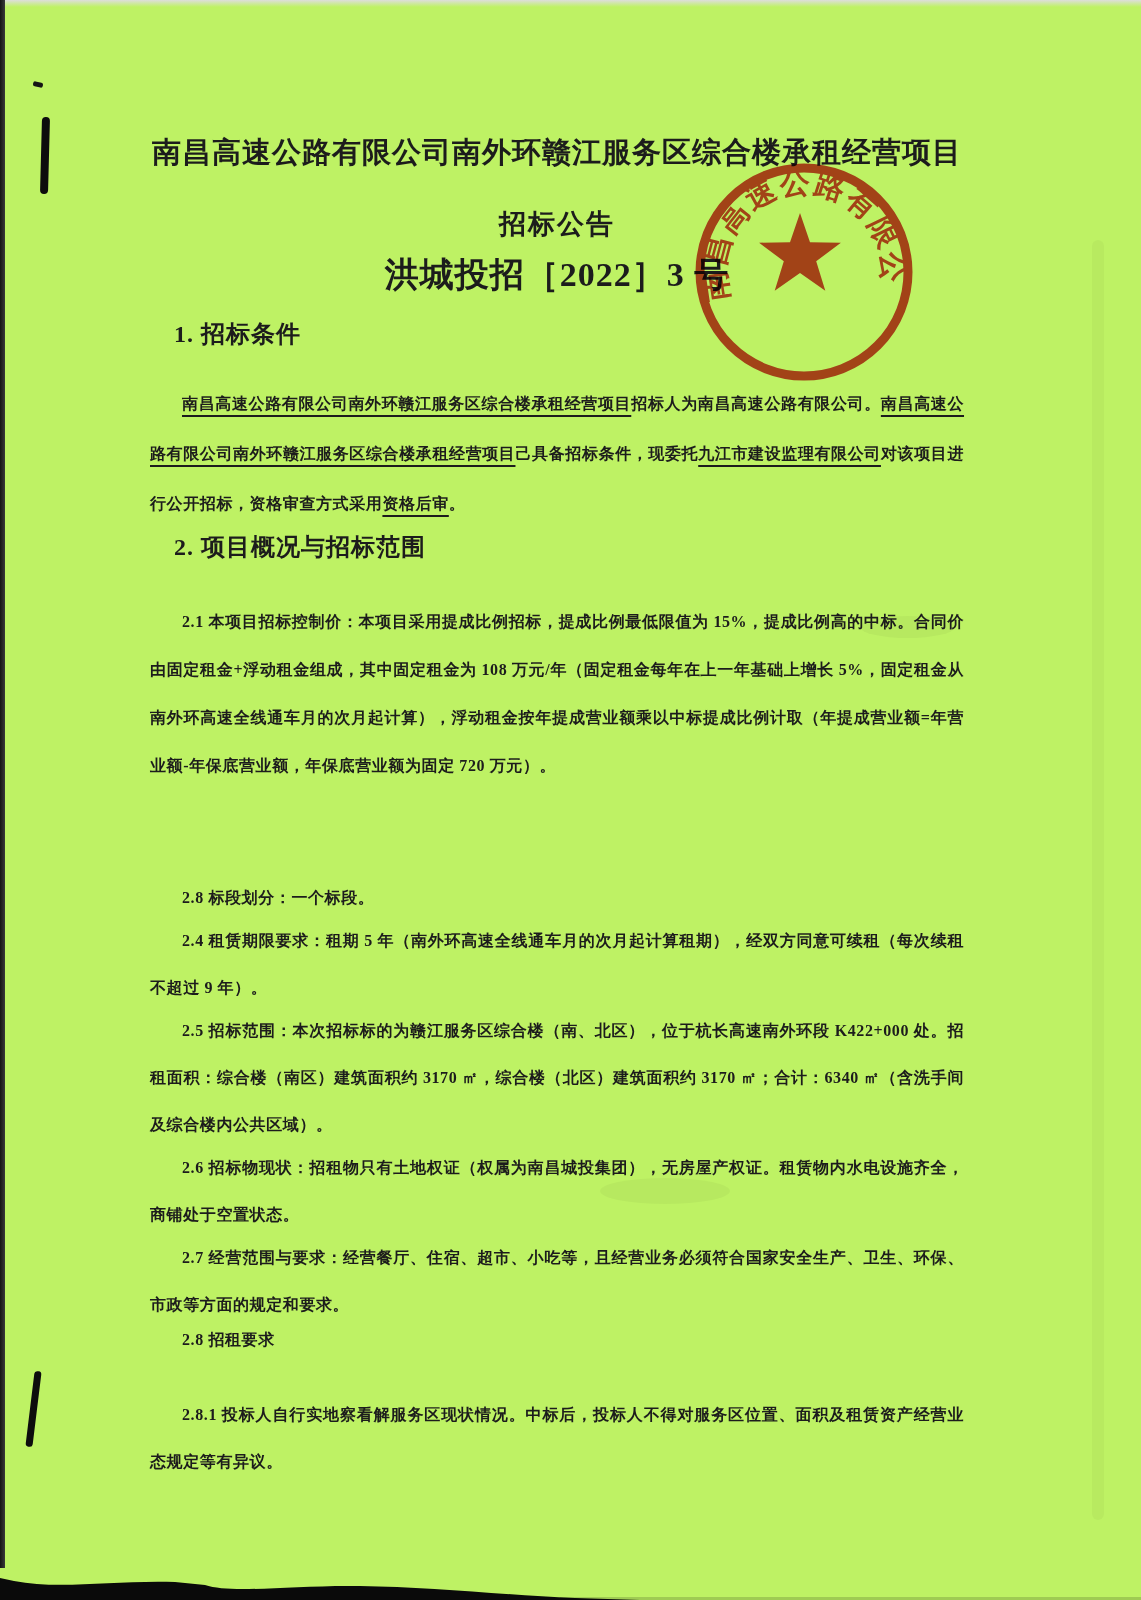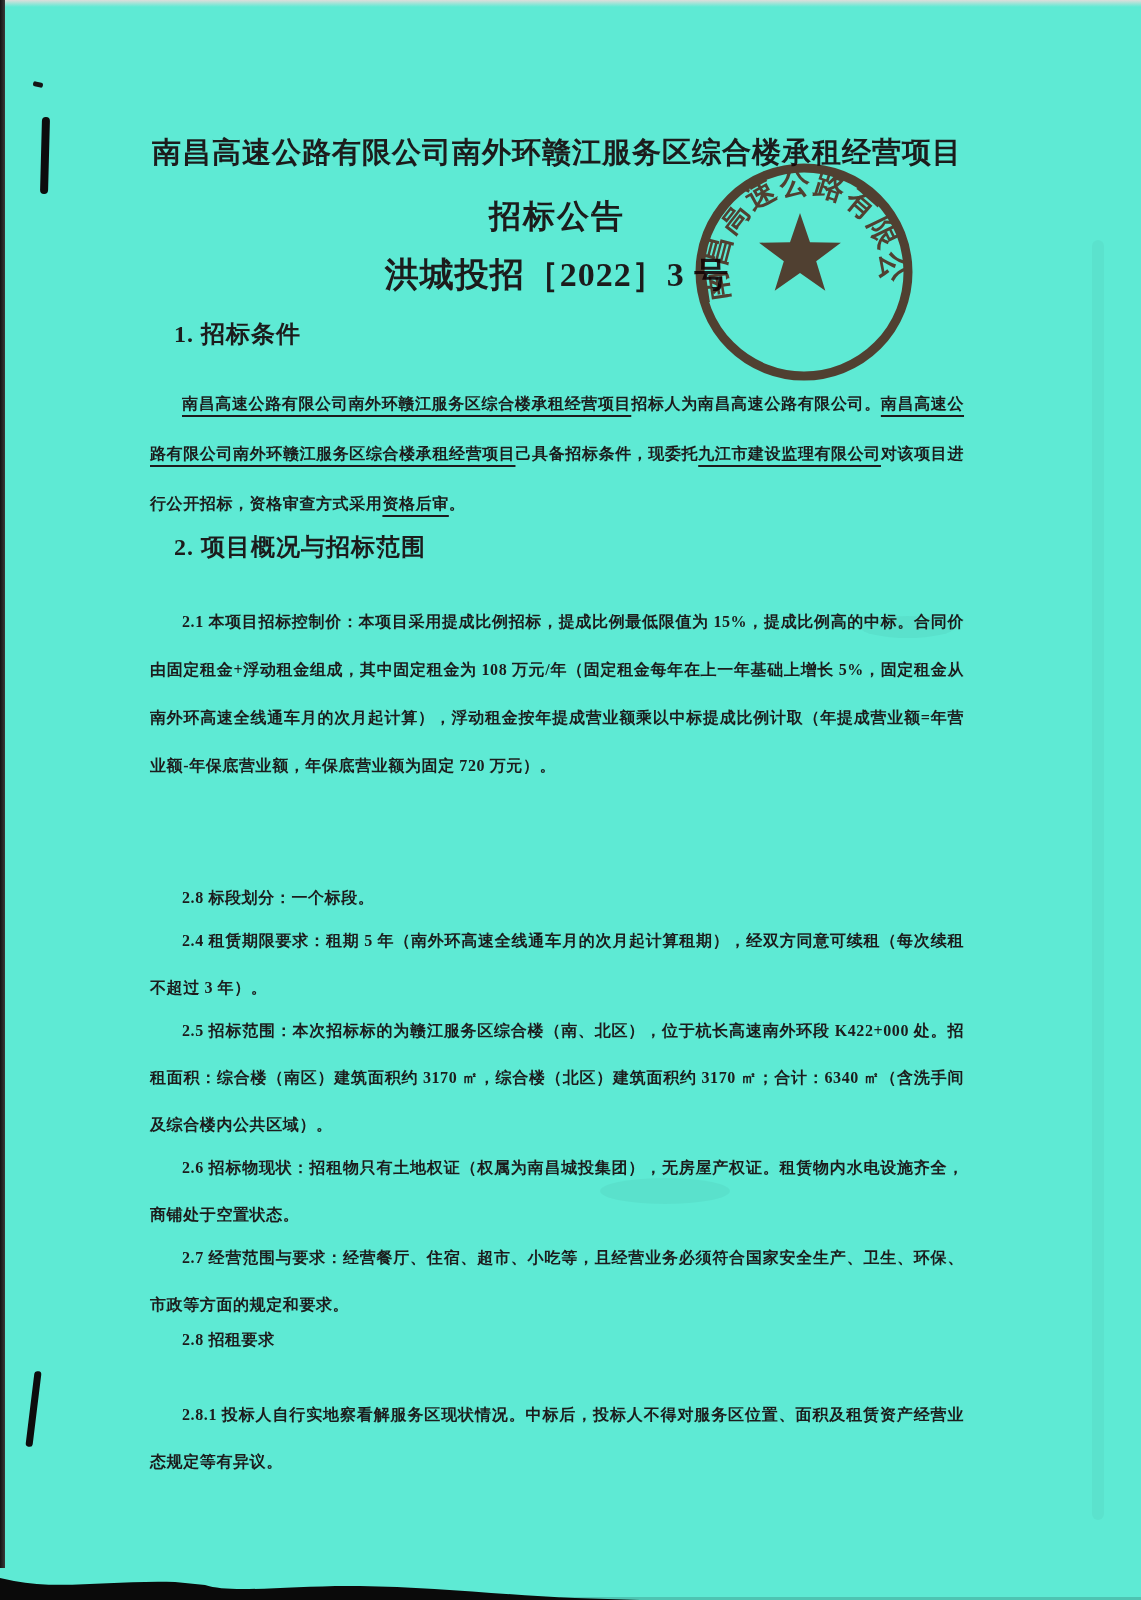--- a/index.html
+++ b/index.html
@@ -1,19 +1,19 @@
 <!DOCTYPE html>
 <html><head>
 <meta charset="utf-8">
 <style>
   html,body{margin:0;padding:0;background:#e8e8e6;}
   .page{
     position:relative;
     width:1141px;height:1600px;
-    background:#5eead4;
+    background:#bef264;
     overflow:hidden;
     font-family:"Liberation Serif", serif;
     color:#1c1c1c;
   }
   
   .top-edge{position:absolute;left:0;top:0;width:1141px;height:7px;
     background:linear-gradient(#dededb, rgba(255,255,255,0));}
   .left-edge{position:absolute;left:0;top:0;width:5px;height:1568px;
     background:linear-gradient(90deg,#141414,#3a3a3a);}
   .right-shade{position:absolute;left:1092px;top:240px;width:12px;height:1280px;
@@ -25,21 +25,21 @@
   .bind-mark-bottom{position:absolute;left:30px;top:1371px;width:7px;height:76px;
     background:#0d0d0d;border-radius:3px;transform:rotate(7deg);}
   .smudge{position:absolute;background:rgba(0,0,0,0.035);border-radius:50%;}
   .smudge.a{left:600px;top:1178px;width:130px;height:26px;}
   .smudge.b{left:860px;top:616px;width:95px;height:22px;}
   .bottom-band{position:absolute;left:0;bottom:0;}
   
   .content{position:absolute;left:150px;top:0;width:814px;height:1600px;}
   .center-line{position:absolute;width:100%;text-align:center;font-weight:700;white-space:nowrap;}
   .title{top:133px;font-size:29px;letter-spacing:1px;}
-  .subtitle{top:195px;font-size:32px;letter-spacing:2px;}
+  .subtitle{top:206px;font-size:27px;letter-spacing:2px;}
   .docnum{top:252px;font-size:34px;letter-spacing:1px;}
   .h{position:absolute;font-size:24px;font-weight:700;letter-spacing:1px;margin:0;}
   .h1{top:318px;left:24px;}
   .h2{top:531px;left:24px;}
   .body{position:absolute;width:814px;margin:0;font-size:16px;font-weight:600;
     text-align:justify;text-justify:inter-character;text-indent:2em;
     letter-spacing:0.6px;line-height:48px;}
   .para1{top:379px;line-height:50px;}
   .p21{top:598px;}
   .p22{top:830px;}
@@ -76,21 +76,21 @@
     <div class="center-line docnum">洪城投招［2022］3 号</div>
 
     <p class="h h1">1. 招标条件</p>
 
     <p class="body para1"><span class="u">南昌高速公路有限公司南外环赣江服务区综合楼承租经营项目</span><span>招标人为南昌高速公路有限公司。</span><span class="u">南昌高速公路有限公司南外环赣江服务区综合楼承租经营项目</span><span>己具备招标条件，现委托</span><span class="u">九江市建设监理有限公司</span><span>对该项目进行公开招标，资格审查方式采用</span><span class="u">资格后审</span><span>。</span></p>
 
     <p class="h h2">2. 项目概况与招标范围</p>
 
     <p class="body p21">2.1 本项目招标控制价：本项目采用提成比例招标，提成比例最低限值为 15%，提成比例高的中标。合同价由固定租金+浮动租金组成，其中固定租金为 108 万元/年（固定租金每年在上一年基础上增长 5%，固定租金从南外环高速全线通车月的次月起计算），浮动租金按年提成营业额乘以中标提成比例计取（年提成营业额=年营业额-年保底营业额，年保底营业额为固定 720 万元）。</p>
     <p class="body p23">2.8 标段划分：一个标段。</p>
-    <p class="body p24">2.4 租赁期限要求：租期 5 年（南外环高速全线通车月的次月起计算租期），经双方同意可续租（每次续租不超过 3 年）。</p>
+    <p class="body p24">2.4 租赁期限要求：租期 5 年（南外环高速全线通车月的次月起计算租期），经双方同意可续租（每次续租不超过 9 年）。</p>
     <p class="body p25">2.5 招标范围：本次招标标的为赣江服务区综合楼（南、北区），位于杭长高速南外环段 K422+000 处。招租面积：综合楼（南区）建筑面积约 3170 ㎡，综合楼（北区）建筑面积约 3170 ㎡；合计：6340 ㎡（含洗手间及综合楼内公共区域）。</p>
     <p class="body p26">2.6 招标物现状：招租物只有土地权证（权属为南昌城投集团），无房屋产权证。租赁物内水电设施齐全，商铺处于空置状态。</p>
     <p class="body p27">2.7 经营范围与要求：经营餐厅、住宿、超市、小吃等，且经营业务必须符合国家安全生产、卫生、环保、市政等方面的规定和要求。</p>
     <p class="body p28">2.8 招租要求</p>
     <p class="body p281">2.8.1 投标人自行实地察看解服务区现状情况。中标后，投标人不得对服务区位置、面积及租赁资产经营业态规定等有异议。</p>
   </div>
 
   <svg class="seal" viewBox="0 0 264 264" width="264" height="264">
     <circle cx="132" cy="132" r="104" fill="none" stroke="#d6382b" stroke-width="9"></circle>
     <defs>

